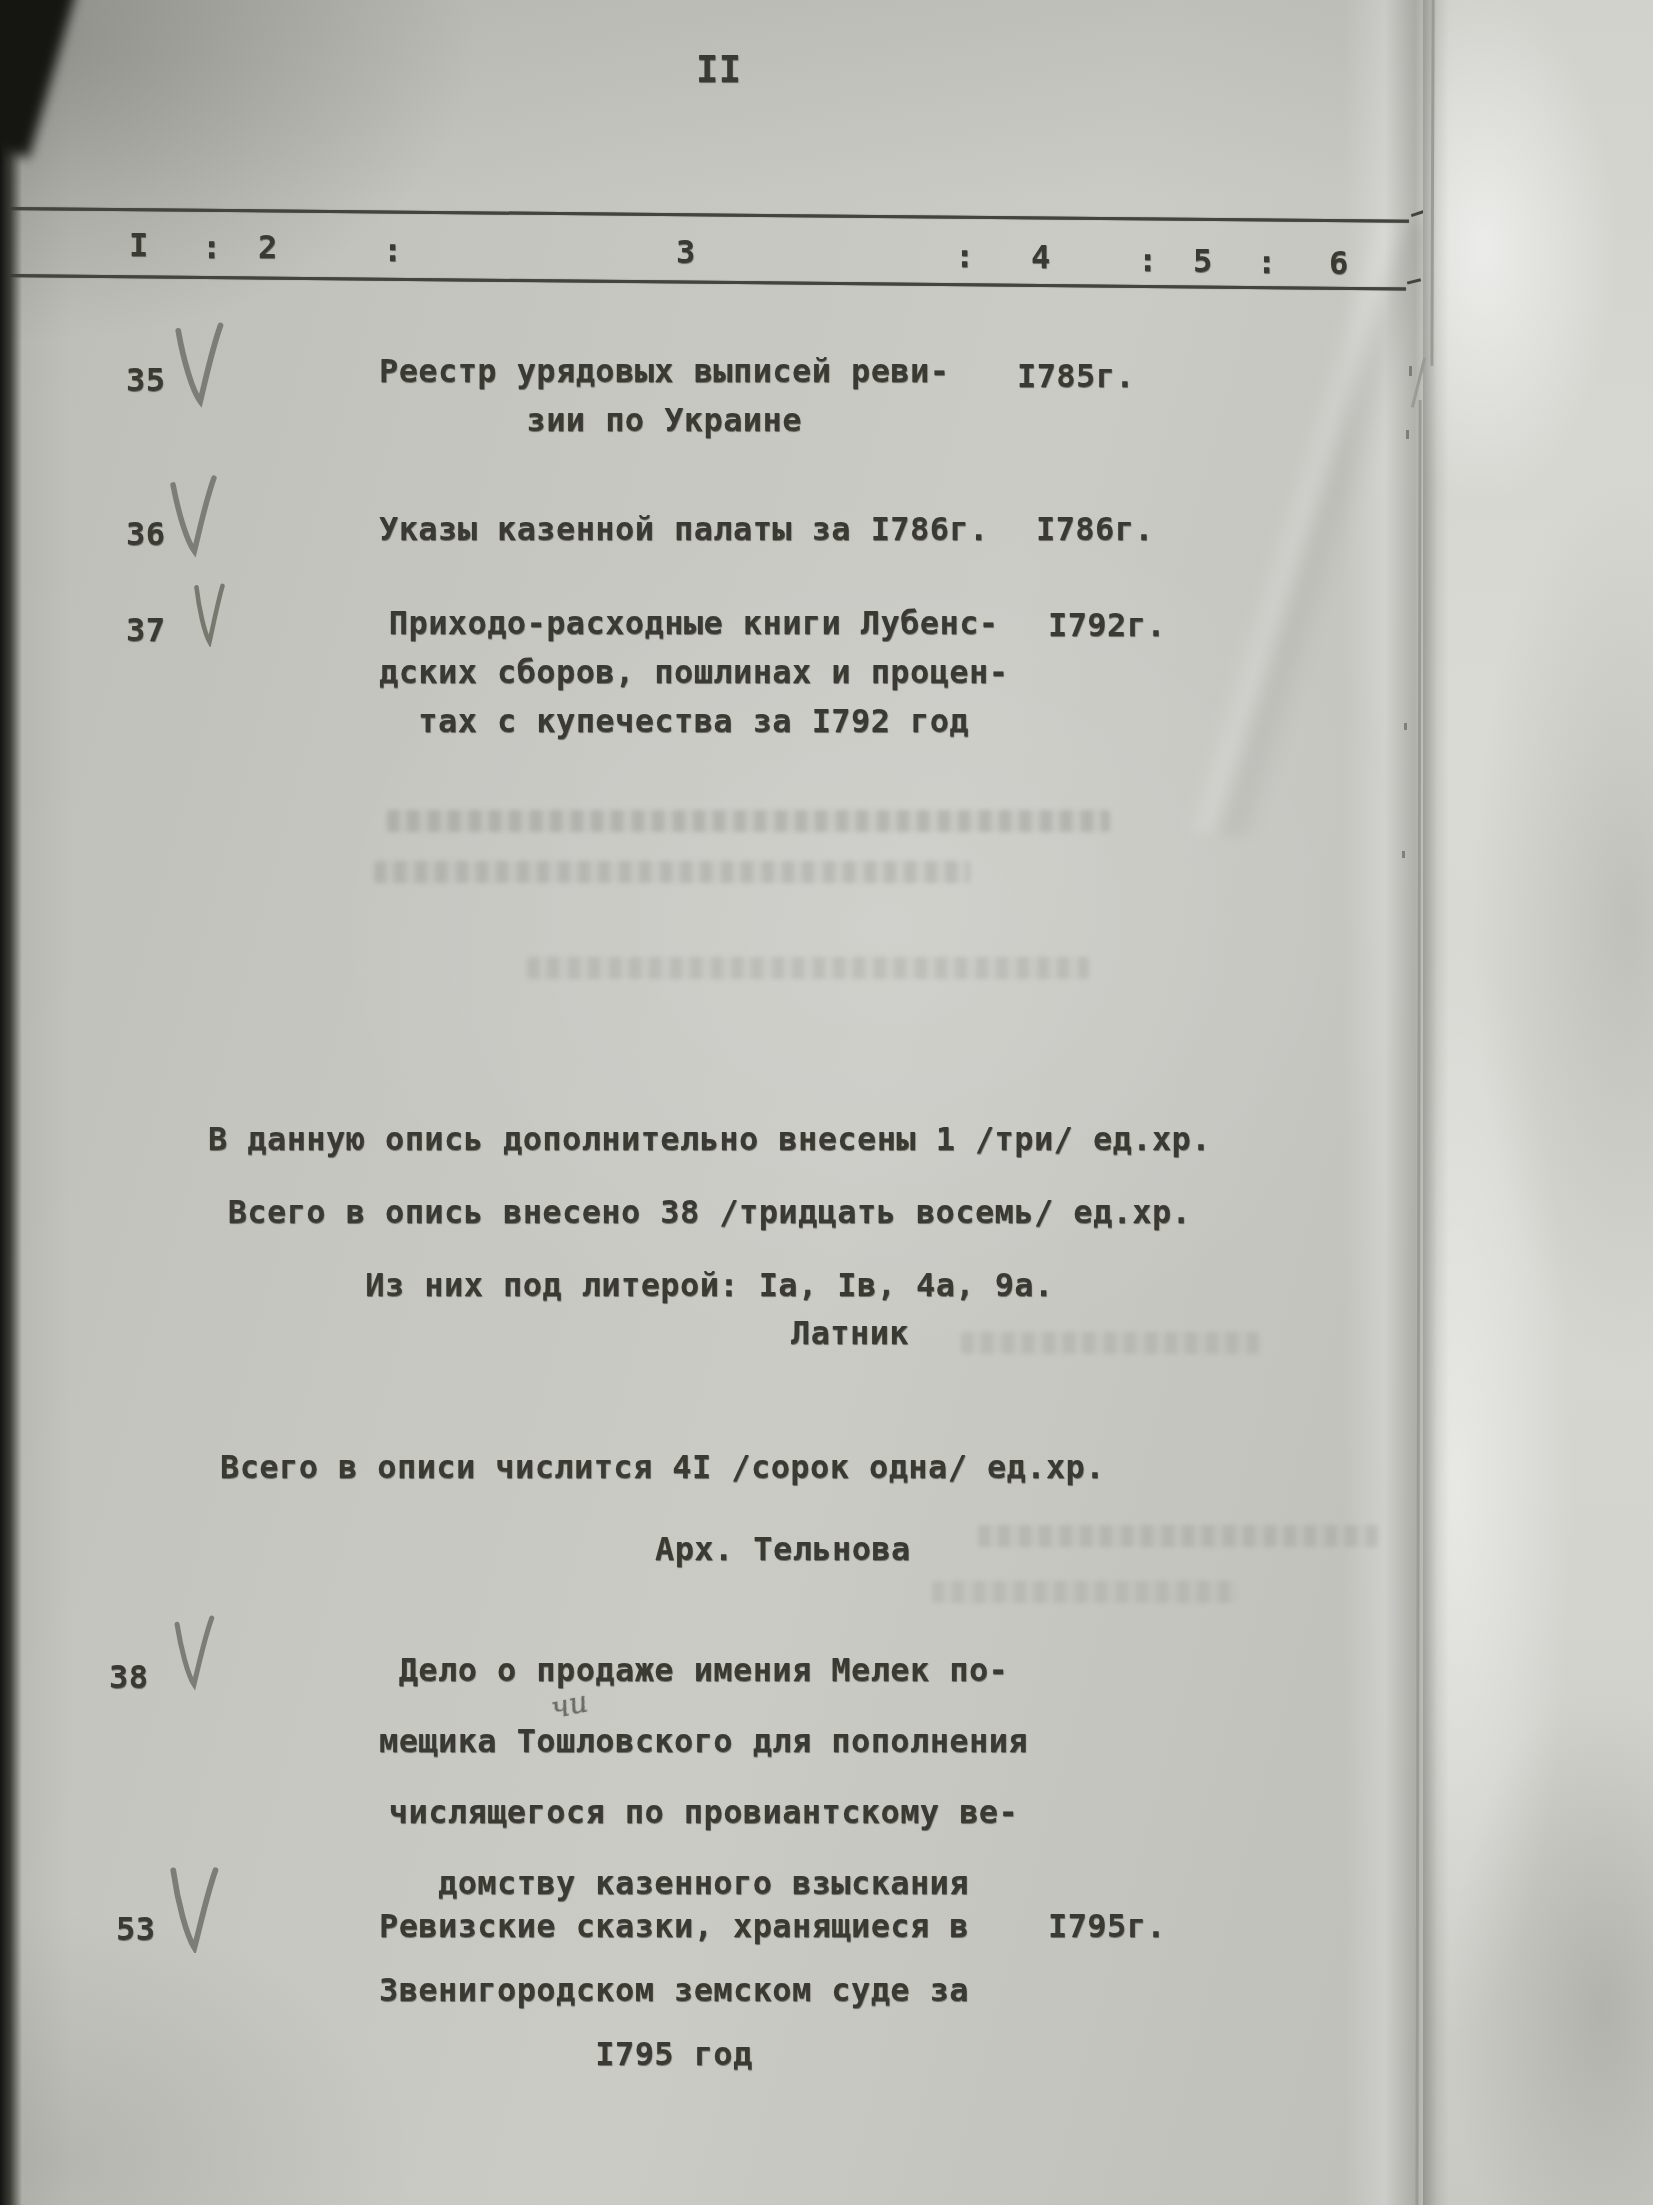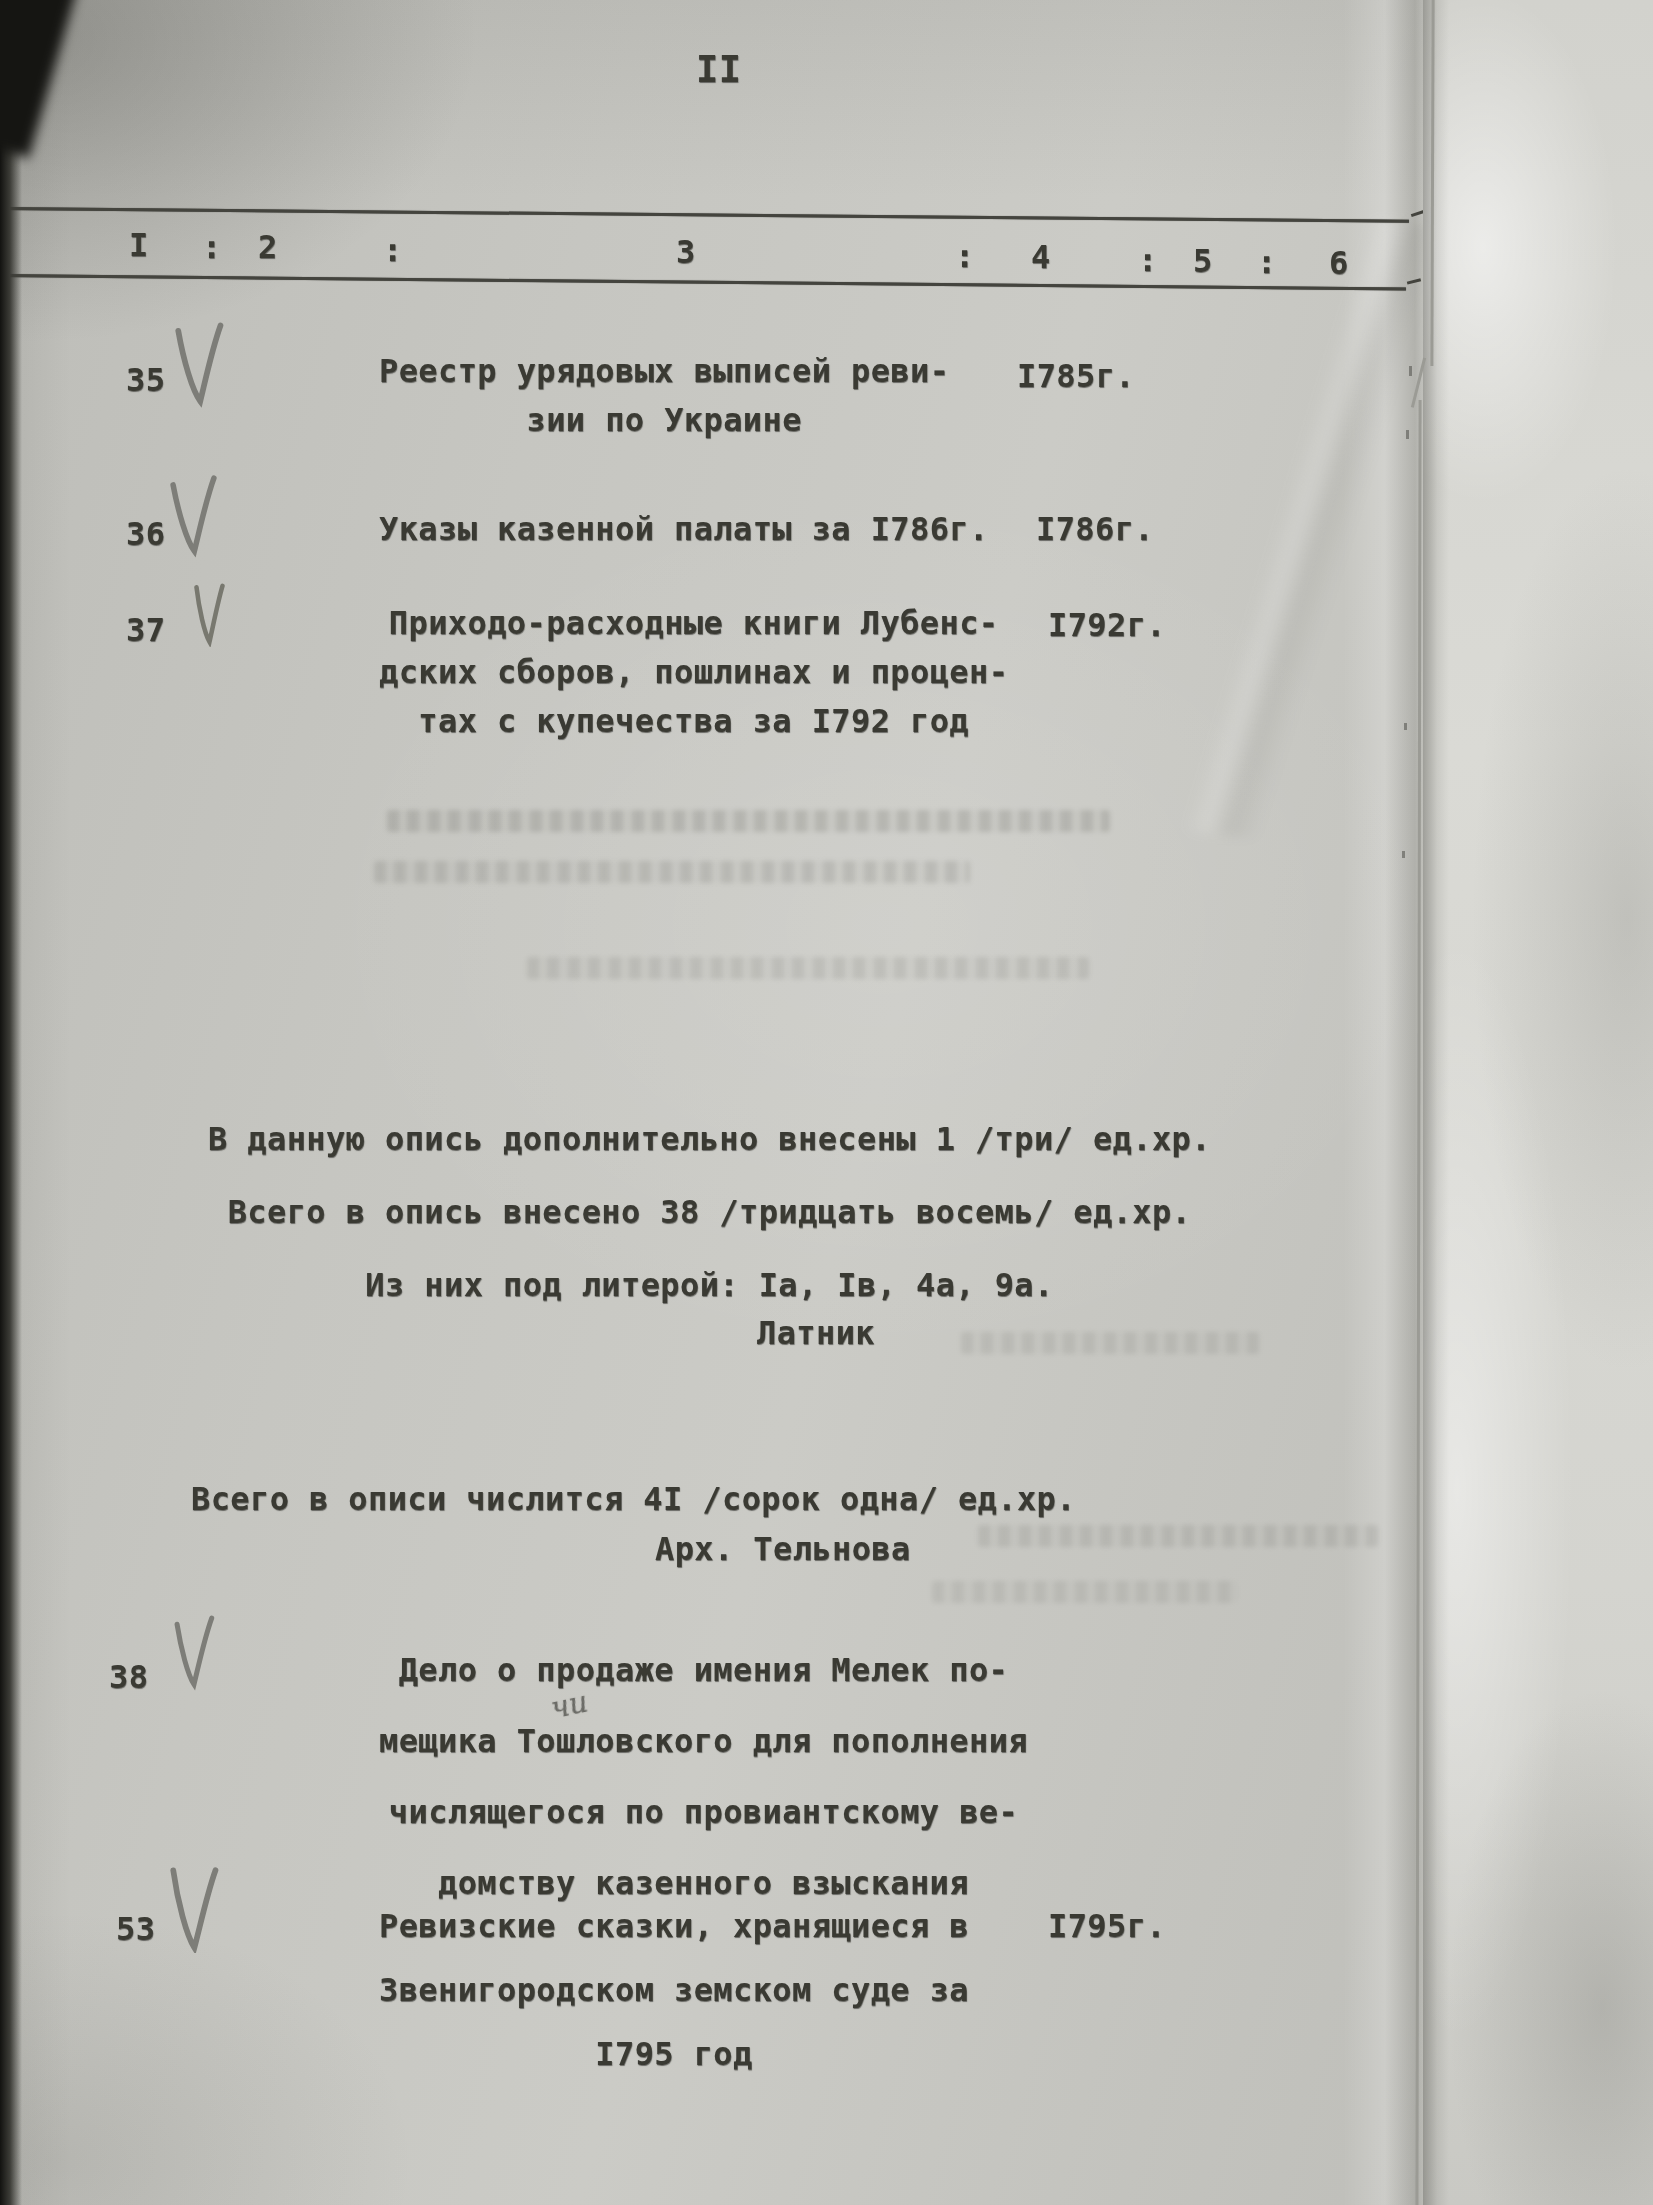--- a/index.html
+++ b/index.html
@@ -96,22 +96,22 @@
   .ck39{left:167px;top:1865px;}
   .pencil-note{
     position:absolute;left:551px;top:1688px;
     font-family:"DejaVu Serif","Liberation Serif",serif;font-style:italic;
     font-size:29px;color:#6b6b66;transform:rotate(-12deg);
     text-shadow:0 0 0.9px rgba(90,90,86,.7);filter:blur(0.3px);
   }
   
   .summary{position:absolute;left:208px;top:1120px;}
   .summary .sline{height:73px;white-space:nowrap;}
-  .latnik{position:absolute;left:757px;top:1314px;}
-  .total-line{position:absolute;left:191px;top:1448px;margin-top:32px;}
+  .latnik{position:absolute;left:791px;top:1314px;}
+  .total-line{position:absolute;left:220px;top:1448px;}
   .arch{position:absolute;left:655px;top:1530px;}
   
   .ghost{
     position:absolute;height:22px;border-radius:3.4px;
     background:repeating-linear-gradient(90deg, rgba(92,92,86,0.32) 0 12px, rgba(92,92,86,0.08) 12px 20.4px);
     filter:blur(2.6px);
   }
   .g1{left:387px;top:810px;width:723px;opacity:.65;}
   .g2{left:374px;top:861px;width:596px;opacity:.55;}
   .g3{left:527px;top:957px;width:562px;opacity:.45;}

